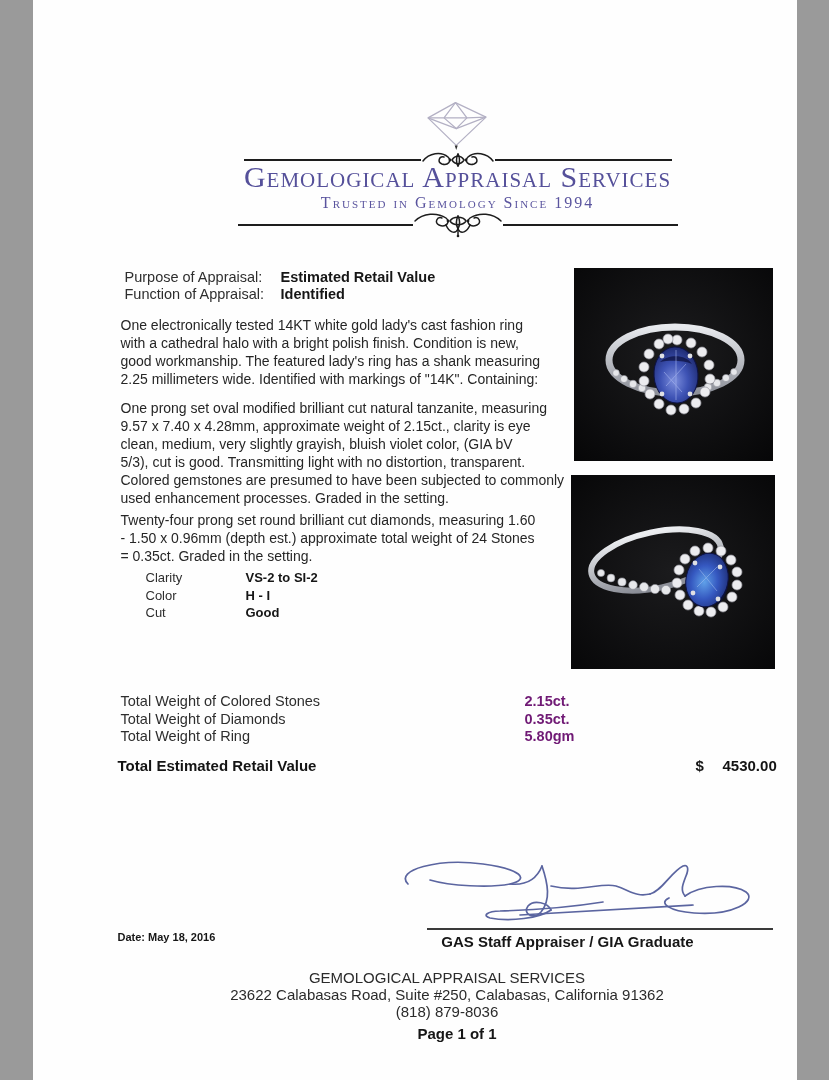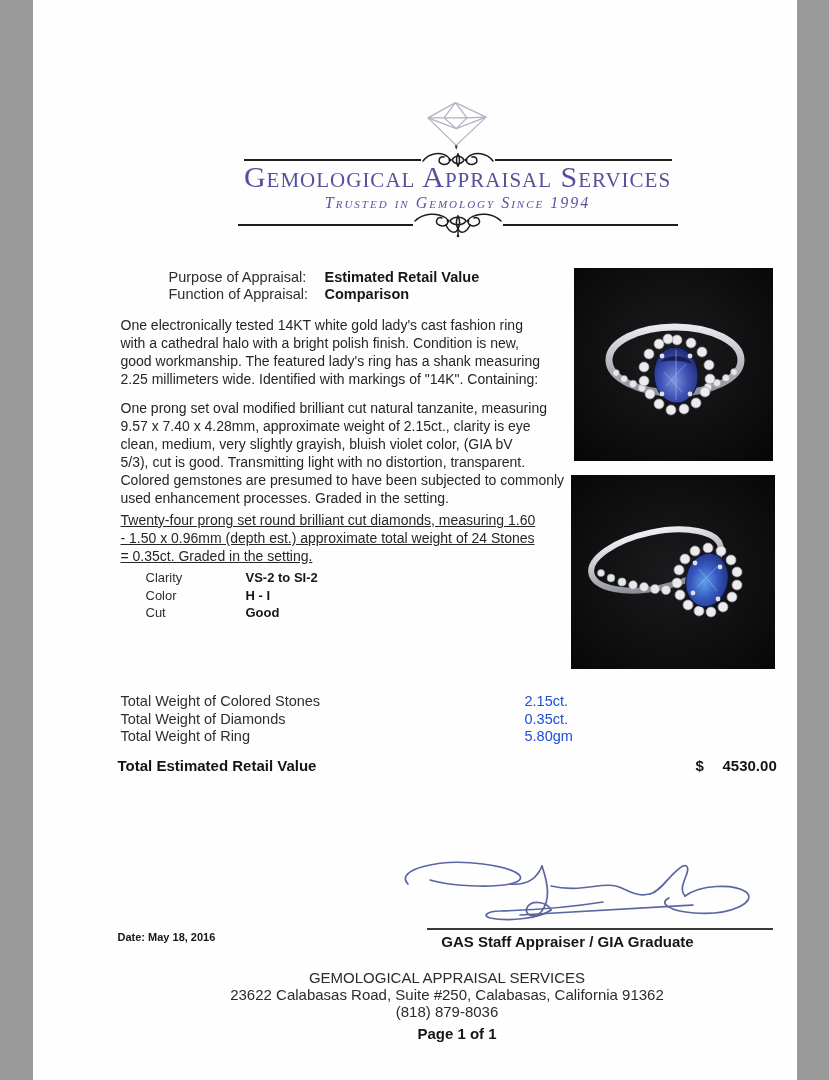--- a/index.html
+++ b/index.html
@@ -23,44 +23,44 @@
     text-align:center;white-space:nowrap;
     font-family:"Liberation Serif", serif;
     font-variant:small-caps;
     font-size:30px;letter-spacing:1px;font-weight:500;
   }
   .tagline{
     position:absolute;left:160px;top:194px;width:530px;
     text-align:center;white-space:nowrap;
     font-family:"Liberation Serif", serif;
     font-variant:small-caps;
-    font-size:16px;letter-spacing:2px;font-weight:500;font-style:italic;
+    font-size:16px;letter-spacing:2px;font-weight:500;
   }
   
   .meta{position:absolute;left:92px;top:269px;font-size:14.5px;line-height:17px;}
-  .meta .lbl{display:inline-block;width:156px;margin-left:44px;}
+  .meta .lbl{display:inline-block;width:156px;}
   .meta .val{font-weight:bold;color:#161616;}
   
   .para{
     position:absolute;left:88px;width:470px;
     font-size:14px;line-height:18px;white-space:pre-line;color:#262626;
   }
-  .p1{top:316px;} .p2{top:399px;} .p3{top:511px;text-decoration:underline;}
+  .p1{top:316px;} .p2{top:399px;} .p3{top:511px;}
   
   .grades{position:absolute;left:113px;top:569px;font-size:13px;line-height:17.5px;}
   .grades .lbl{display:inline-block;width:100px;}
   .grades .val{font-weight:bold;color:#161616;}
   
   .photo{position:absolute;display:block;}
   .photo-front{left:541px;top:268px;}
   .photo-side{left:538px;top:475px;}
   
   .totals{position:absolute;left:88px;top:693px;font-size:14.5px;line-height:17.5px;}
   .totals .lbl{display:inline-block;width:404px;}
-  .totals .val{font-weight:normal;color:#1d4ed8;}
+  .totals .val{font-weight:bold;color:#701a75;}
   .retail-label{position:absolute;left:85px;top:757px;font-size:15px;font-weight:bold;color:#141414;}
   .retail-cur{position:absolute;left:663px;top:757px;font-size:15px;font-weight:bold;color:#141414;}
   .retail-amt{position:absolute;left:690px;top:757px;font-size:15px;font-weight:bold;color:#141414;}
   
   .sig{position:absolute;left:355px;top:856px;}
   .sig-line{position:absolute;left:394px;top:928px;width:346px;height:2px;background:#3a3a3a;}
   .date{position:absolute;left:85px;top:931px;font-size:11px;font-weight:bold;color:#161616;}
   .appraiser{position:absolute;left:380px;top:933px;width:310px;text-align:center;
     font-size:15px;font-weight:bold;color:#161616;}
   
@@ -119,21 +119,21 @@
       <circle cx="45" cy="24" r="1.3" fill="#1d1d1d"></circle>
     </svg>
     <div class="rule"></div>
   </div>
 
   <div class="meta">
     <div>
       <span class="lbl">Purpose of Appraisal:</span><span class="val">Estimated Retail Value</span>
     </div>
     <div>
-      <span class="lbl">Function of Appraisal:</span><span class="val">Comparison</span>
+      <span class="lbl">Function of Appraisal:</span><span class="val">Identified</span>
     </div>
   </div>
 
   <div class="para p1">One electronically tested 14KT white gold lady's cast fashion ring
 with a cathedral halo with a bright polish finish. Condition is new,
 good workmanship. The featured lady's ring has a shank measuring
 2.25 millimeters wide. Identified with markings of "14K".  Containing:</div>
   <div class="para p2">One prong set oval modified brilliant cut natural tanzanite, measuring
 9.57 x 7.40 x 4.28mm, approximate weight of 2.15ct., clarity is eye
 clean, medium, very slightly grayish, bluish violet color, (GIA bV

